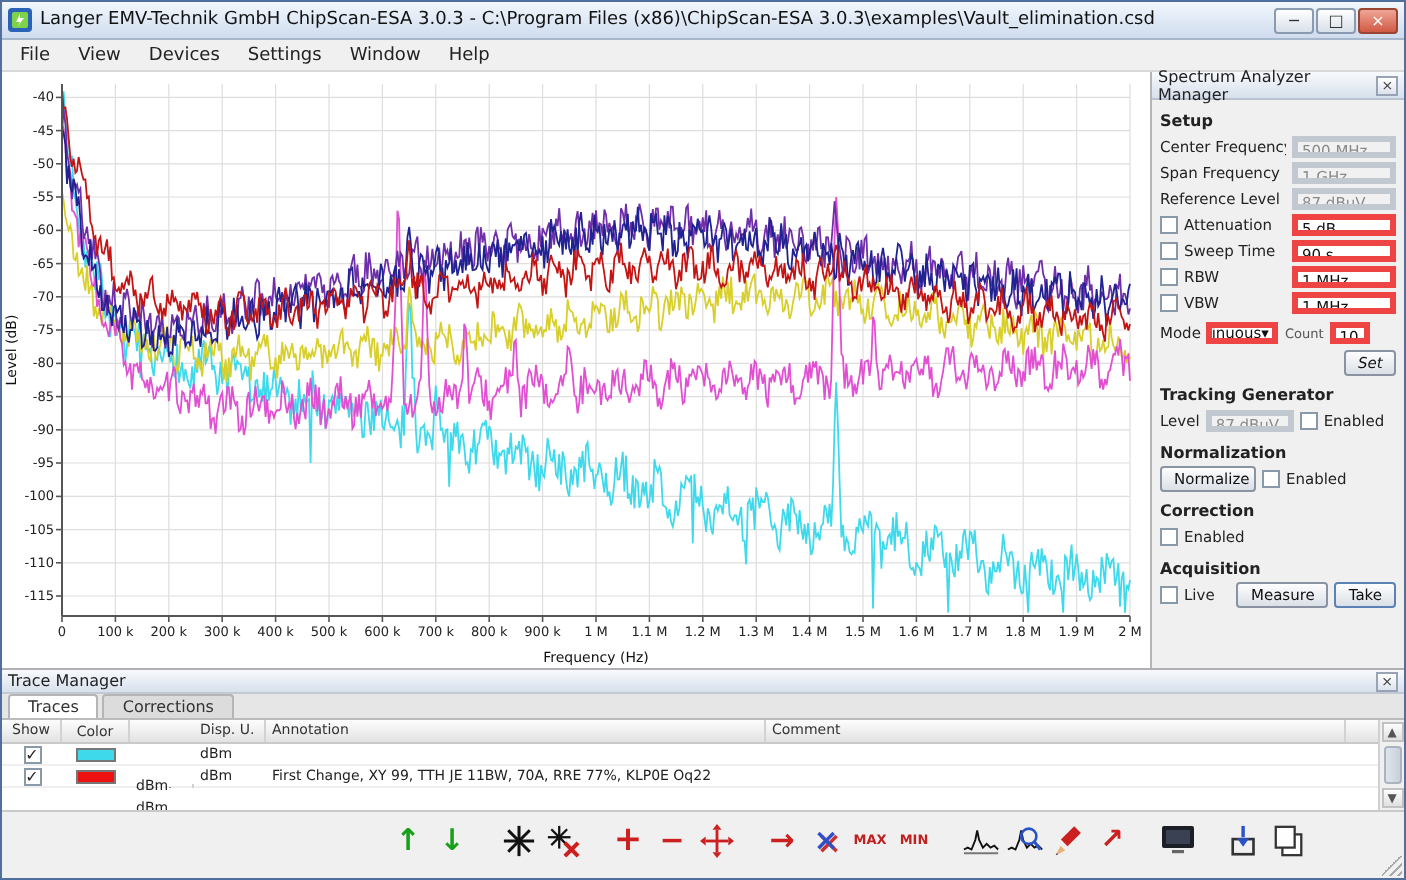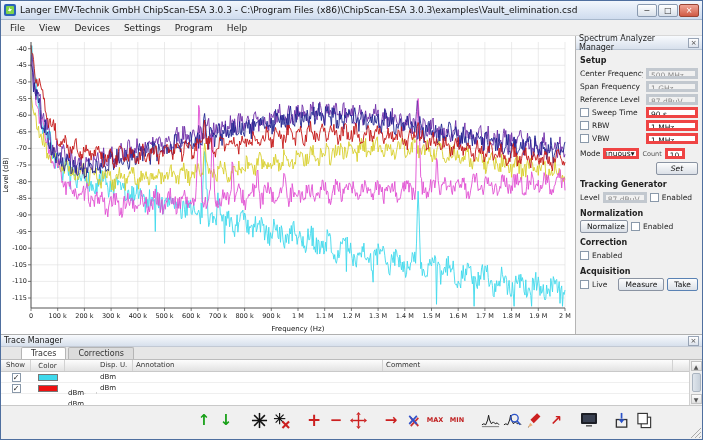--- a/index.html
+++ b/index.html
@@ -39,21 +39,21 @@
   .cb { width:9px; height:9px; border:1px solid #8a99aa; background:#fff; font-size:8px; line-height:8px;
         text-align:center; color:#222; flex:0 0 auto; }
   .btn { border:1px solid #8a93a2; background:linear-gradient(#fdfdfd,#dbe0e7); font-size:7.5px; height:13px;
          line-height:11px; text-align:center; border-radius:2px; padding:0 6px; color:#111; white-space:nowrap; }
   .btn.primary { border-color:#5a82b4; }
   .right { margin-left:auto; }
   
   .tm-header { height:13px; background:linear-gradient(#f8fafd,#d7e0ec); border-top:1px solid #b0b0b0; border-bottom:1px solid #c2c9d4;
                display:flex; align-items:center; padding:0 3px; font-size:8px; color:#222; flex:0 0 auto; }
   .tabs { height:13px; background:#e6e6e6; border-bottom:1px solid #bbb; display:flex; align-items:flex-end;
-          padding-left:20px; font-size:8px; flex:0 0 auto; }
+          padding-left:3px; font-size:8px; flex:0 0 auto; }
   .tab { padding:1px 9px; border:1px solid #b5b5b5; border-bottom:none; background:#dcdcdc; margin-right:2px;
          border-radius:2px 2px 0 0; color:#333; }
   .tab.active { background:#fff; }
   .table-wrap { height:46px; background:#fff; position:relative; border-bottom:1px solid #c9c9c9; flex:0 0 auto; overflow:hidden; }
   .thead { display:flex; height:12px; background:linear-gradient(#fdfdfd,#e2e2e2); border-bottom:1px solid #c9c9c9;
            font-size:7px; color:#333; padding-right:29px;justify-content:flex-end; }
   .th { border-right:1px solid #d2d2d2; padding:1px 3px; white-space:nowrap; overflow:hidden; }
   .trow { display:flex; height:11px; align-items:center; font-size:7px; color:#222; border-bottom:1px solid #efefef; padding-right:13px; }
   .td { padding:0 3px; white-space:nowrap; overflow:hidden; }
   .c-show  { width:30px; text-align:center; }
@@ -93,21 +93,21 @@
     <span class="win-btn">─</span>
     <span class="win-btn">□</span>
     <span class="win-btn close">×</span>
   </div>
 
   <div class="menubar" id="menubar">
       <span class="menu-item">File</span>
       <span class="menu-item">View</span>
       <span class="menu-item">Devices</span>
       <span class="menu-item">Settings</span>
-      <span class="menu-item">Program</span>
+      <span class="menu-item">Window</span>
       <span class="menu-item">Help</span>
     </div>
 
   <div class="content">
     <div class="chart-panel">
       <svg id="chart" width="574" height="298" viewBox="0 0 574 298">
           <line x1="30.0" y1="6" x2="30.0" y2="272" stroke="#dedede" stroke-width="0.6"></line>
           <line x1="56.7" y1="6" x2="56.7" y2="272" stroke="#dedede" stroke-width="0.6"></line>
           <line x1="83.4" y1="6" x2="83.4" y2="272" stroke="#dedede" stroke-width="0.6"></line>
           <line x1="110.1" y1="6" x2="110.1" y2="272" stroke="#dedede" stroke-width="0.6"></line>
@@ -246,20 +246,25 @@
             <div class="frow">
               <span class="flabel">Span Frequency</span>
               <span class="fbox disabled">1 GHz</span>
             </div>
             <div class="frow">
               <span class="flabel">Reference Level</span>
               <span class="fbox disabled">87 dBµV</span>
             </div>
             <div class="frow">
               <span class="cb"></span>
+              <span class="flabel">Attenuation</span>
+              <span class="fbox">5 dB</span>
+            </div>
+            <div class="frow">
+              <span class="cb"></span>
               <span class="flabel">Sweep Time</span>
               <span class="fbox">90 s</span>
             </div>
             <div class="frow">
               <span class="cb"></span>
               <span class="flabel">RBW</span>
               <span class="fbox">1 MHz</span>
             </div>
             <div class="frow">
               <span class="cb"></span>
@@ -272,21 +277,21 @@
           <span class="slabel">Mode</span>
           <span class="fbox select">
             <span>Continuous</span>
             <span>▾</span>
           </span>
           <span class="slabel" style="font-size:6.5px;color:#555;">Count</span>
           <span class="fbox small">10</span>
         </div>
 
         <div class="frow">
-          <span class="btn right" style="width:42px;font-style:italic;">Set</span>
+          <span class="btn right" style="width:26px;font-style:italic;">Set</span>
         </div>
 
         <div class="sec-title">Tracking Generator</div>
         <div class="frow">
           <span class="slabel">Level</span>
           <span class="fbox disabled" style="width:44px;">87 dBµV</span>
           <span class="cb"></span>
           <span class="slabel">Enabled</span>
         </div>
 
@@ -343,20 +348,21 @@
           <span class="td c-dispu">dBm</span>
           <span class="td c-comm"></span>
         </div>
         <div class="trow">
           <span class="td c-show"><span class="cb" style="display: inline-block;">✓</span></span>
           <span class="td c-color">
             <span class="swatch" style="background: rgb(238, 17, 17);"></span>
           </span>
           <span class="td c-yunit">dBm</span>
           <span class="td c-dispu">dBm</span>
+          <span class="td c-annot">First Change, XY 99, TTH JE 11BW, 70A, RRE 77%, KLP0E Oq22</span>
           <span class="td c-comm"></span>
         </div>
       </div>
     <div class="vscroll">
       <span class="varrow">▲</span>
       <span class="vthumb"></span>
       <span class="varrow">▼</span>
     </div>
   </div>
 

